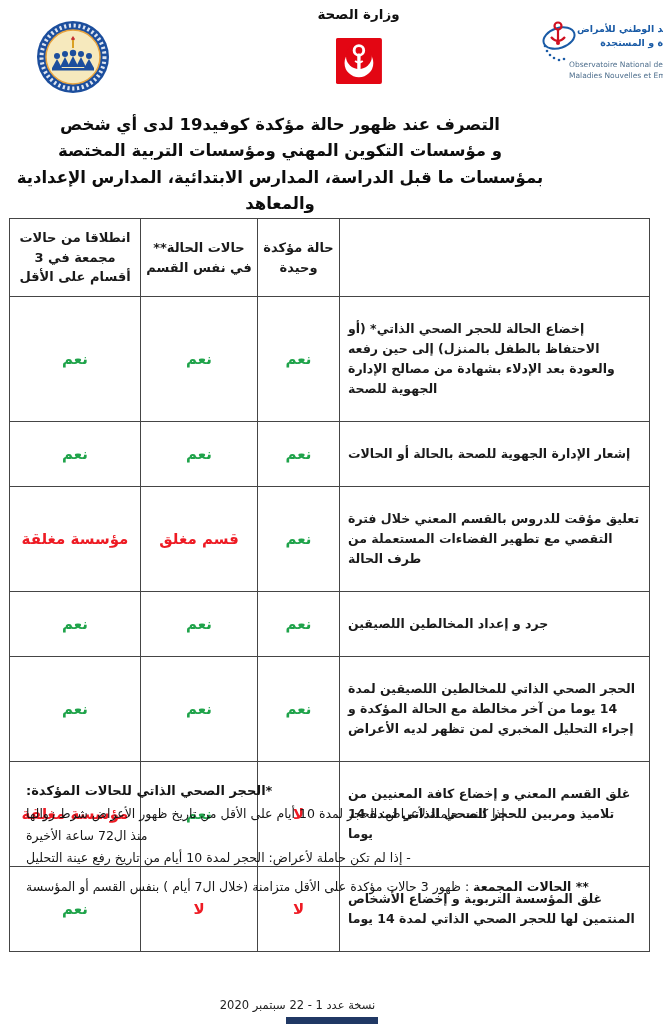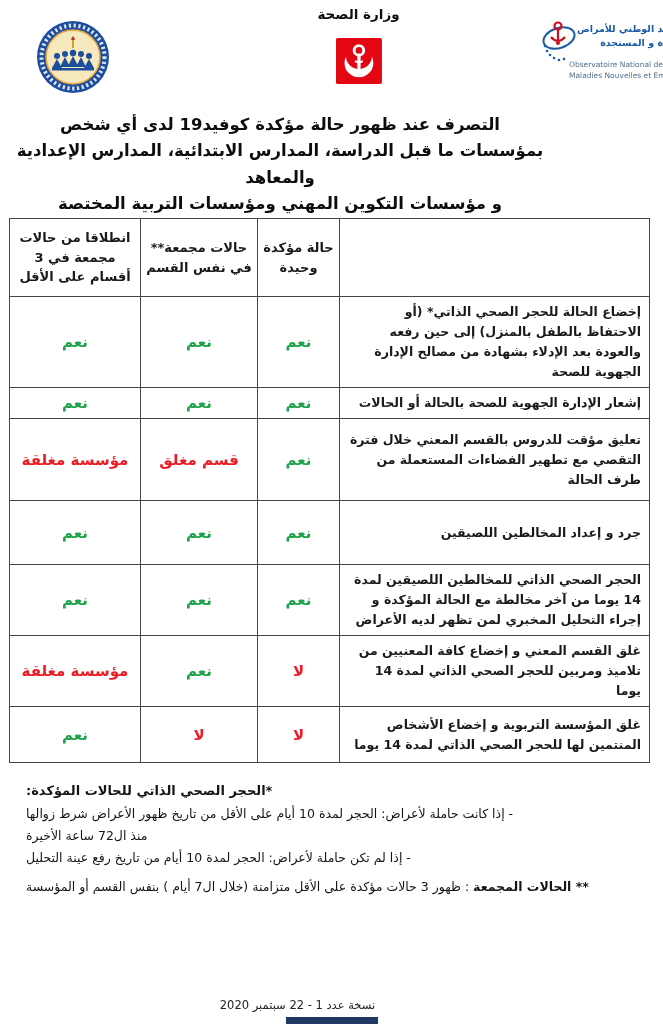--- a/index.html
+++ b/index.html
@@ -36,21 +36,21 @@
   
   table.protocol {
     position:absolute; top:218px; left:9px; width:640px;
     border-collapse:collapse; table-layout:fixed; direction:rtl;
   }
   table.protocol th, table.protocol td { border:1.5px solid #454545; vertical-align:middle; }
   table.protocol th {
     font-size:13px; font-weight:700; text-align:center; padding:4px 3px; line-height:1.5;
   }
   td.measure {
-    text-align:right; padding:5px 8px; font-size:12.5px; font-weight:700; line-height:1.6;
+    text-align:left; padding:22px 8px; font-size:12.5px; font-weight:700; line-height:1.6;
   }
   td.ans { text-align:center; font-size:15px; font-weight:700; padding:2px; }
   .green { color:#1fa34a; }
   .red   { color:#ee1b24; }
   tr.h-head { height:78px; }
   tr.h-r1 { height:78px; } tr.h-r2 { height:30px; } tr.h-r3 { height:82px; }
   tr.h-r4 { height:64px; } tr.h-r5 { height:53px; } tr.h-r6 { height:70px; }
   tr.h-r7 { height:56px; }
 
   
@@ -137,36 +137,36 @@
     </div>
   </div>
   <div class="obs-fr">
     <div>Observatoire National des</div>
     <div>Maladies Nouvelles et Emergentes</div>
   </div>
 </div>
 
 <div class="doc-title rtl">
   <div>التصرف عند ظهور حالة مؤكدة كوفيد19 لدى أي شخص</div>
+  <div>و مؤسسات التكوين المهني ومؤسسات التربية المختصة</div>
   <div>بمؤسسات ما قبل الدراسة، المدارس الابتدائية، المدارس الإعدادية والمعاهد</div>
-  <div>و مؤسسات التكوين المهني ومؤسسات التربية المختصة</div>
 </div>
 
 <table class="protocol">
   <colgroup>
     <col style="width:310px">
       <col style="width:82px">
       <col style="width:117px">
       <col style="width:131px">
   </colgroup>
   <tbody>
     <tr class="h-head">
       <th></th>
       <th>حالة مؤكدة وحيدة</th>
-      <th>حالات مجمعة** في نفس القسم</th>
+      <th>حالات الحالة** في نفس القسم</th>
       <th>انطلاقا من حالات مجمعة في 3 أقسام على الأقل</th>
     </tr>
 
     <tr class="h-r1">
       <td class="measure">إخضاع الحالة للحجر الصحي الذاتي* (أو الاحتفاظ بالطفل بالمنزل) إلى حين رفعه  والعودة بعد الإدلاء بشهادة من مصالح الإدارة الجهوية للصحة</td>
       <td class="ans"><span class="green">نعم</span></td>
       <td class="ans"><span class="green">نعم</span></td>
       <td class="ans"><span class="green">نعم</span></td>
     </tr>
 

